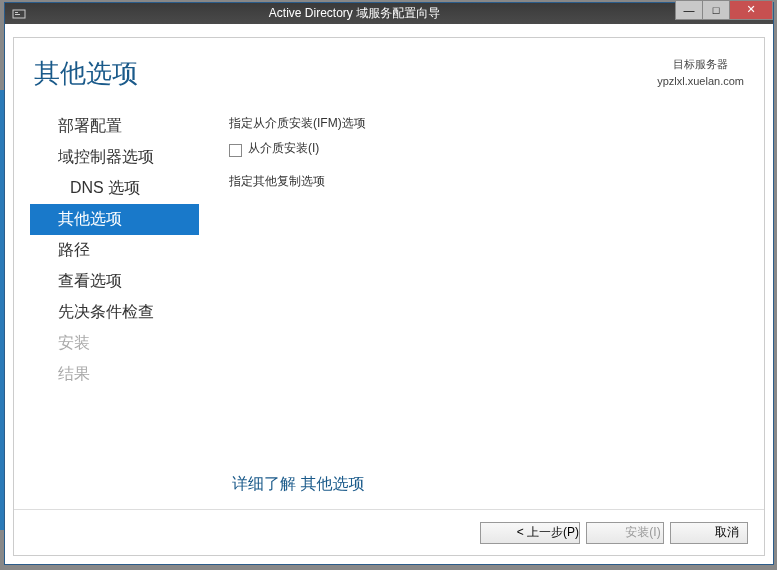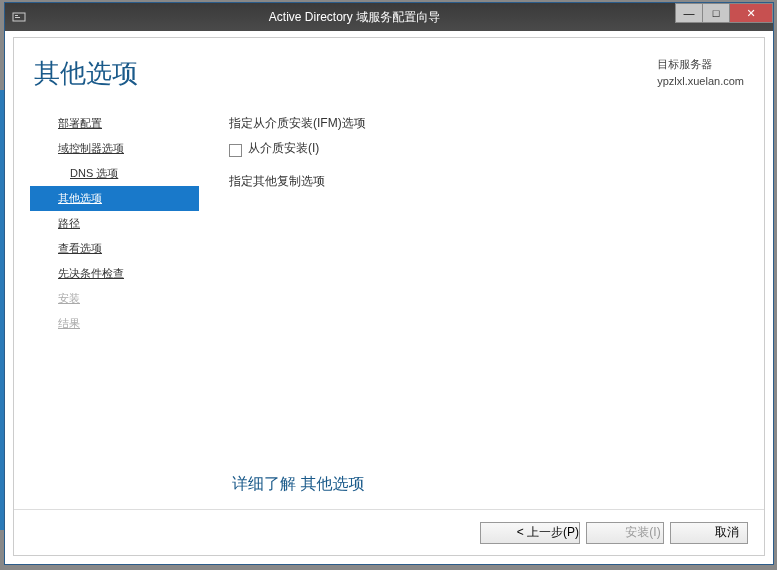--- a/index.html
+++ b/index.html
@@ -14,21 +14,21 @@
     .window {
       position: absolute;
       left: 4px;
       top: 2px;
       width: 770px;
       height: 563px;
       background: #fff;
       border: 1px solid #2b5c8a;
     }
     .titlebar {
-      height: 28px;
+      height: 21px;
       background: linear-gradient(#3a3a3a, #4a4a4a);
       display: flex;
       align-items: center;
       position: relative;
     }
     .titlebar-icon {
       width: 16px;
       height: 16px;
       margin: 0 6px;
       display: flex;
@@ -73,39 +73,38 @@
       align-items: flex-start;
       padding: 18px 20px 0 20px;
     }
     .page-title {
       font-size: 26px;
       color: #1a5a8a;
       font-weight: 300;
     }
     .target-info {
       margin-left: auto;
-      text-align: left;
+      text-align: center;
       font-size: 11px;
       color: #444;
       line-height: 1.5;
     }
     .content-area {
       display: flex;
       padding: 20px 0 0 0;
     }
     .sidebar {
       width: 185px;
       padding-left: 16px;
     }
     .nav-item {
-      font-size: 11px;
+      font-size: 16px;
       color: #333;
       padding: 5px 10px 5px 28px;
       cursor: pointer;
-      text-decoration: underline;
     }
     .nav-item.lvl1 { padding-left: 28px; }
     .nav-item.lvl2 { padding-left: 40px; }
     .nav-item.active {
       background: #1979ca;
       color: #fff;
     }
     .nav-item.disabled { color: #aaa; cursor: default; }
     .main-panel {
       flex: 1;

